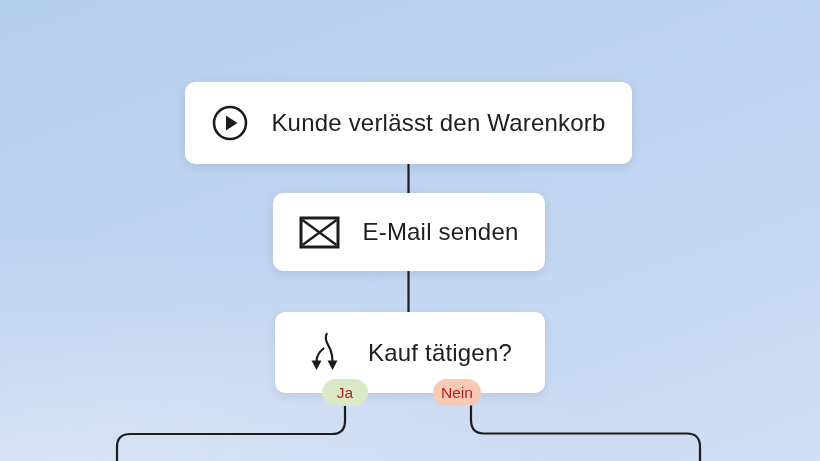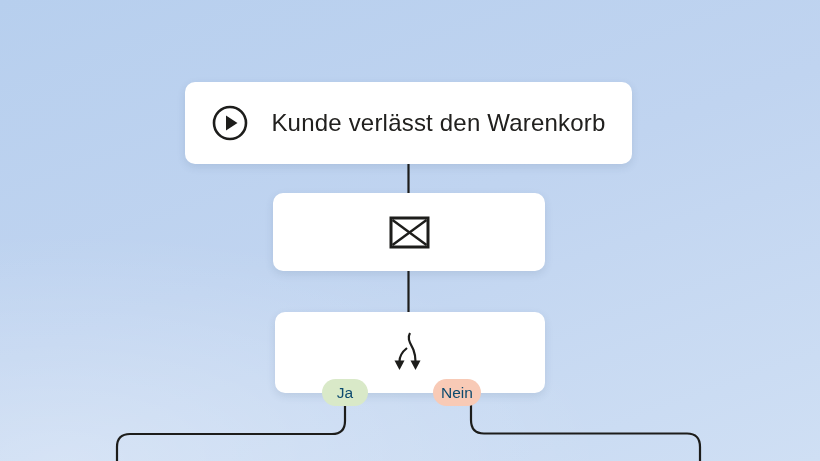--- a/index.html
+++ b/index.html
@@ -44,21 +44,21 @@
 
   .badge {
     position: absolute;
     z-index: 3;
     height: 27px;
     border-radius: 14px;
     display: flex;
     align-items: center;
     justify-content: center;
     font-size: 15.5px;
-    color: #0c4a6e;
+    color: #b91c1c;
   }
   .badge-yes { left: 322px; top: 379px; width: 46px; background: #d9e9c8; }
   .badge-no  { left: 433px; top: 379px; width: 48px; background: #f8cab6; }
 
   svg { display: block; }
 </style>
 </head>
 <body>
 
 <div class="canvas">
@@ -83,33 +83,35 @@
   </div>
 
   <div class="node node-email">
     <span class="icon">
       <svg width="41" height="33" viewBox="0 0 41 33">
         <rect x="2" y="2" width="37" height="29" fill="none" stroke="#1d1d1b" stroke-width="3"></rect>
         <path d="M3.5,4 L37.5,29" stroke="#1d1d1b" stroke-width="2.4"></path>
         <path d="M37.5,4 L3.5,29" stroke="#1d1d1b" stroke-width="2.4"></path>
       </svg>
     </span>
+    <span>E-Mail senden</span>
   </div>
 
   <div class="node node-decision">
     <span class="icon">
       <svg width="38" height="44" viewBox="0 0 38 44">
         <g fill="none" stroke="#1d1d1b" stroke-width="2.2">
           <path d="M19,2 C15.5,8 20,13 22.5,19 C24,23 24.5,26.5 24.5,30.5"></path>
           <path d="M16,17 C11,21 8.5,25.5 8.5,30.5"></path>
         </g>
         <path d="M19.5,29.5 L29.5,29.5 L24.5,39 Z" fill="#1d1d1b"></path>
         <path d="M3.5,29.5 L13.5,29.5 L8.5,39 Z" fill="#1d1d1b"></path>
       </svg>
     </span>
+    <span>Kauf tätigen?</span>
   </div>
 
   <div class="badge badge-yes">
     <span>Ja</span>
   </div>
   <div class="badge badge-no">
     <span>Nein</span>
   </div>
 
 </div>

